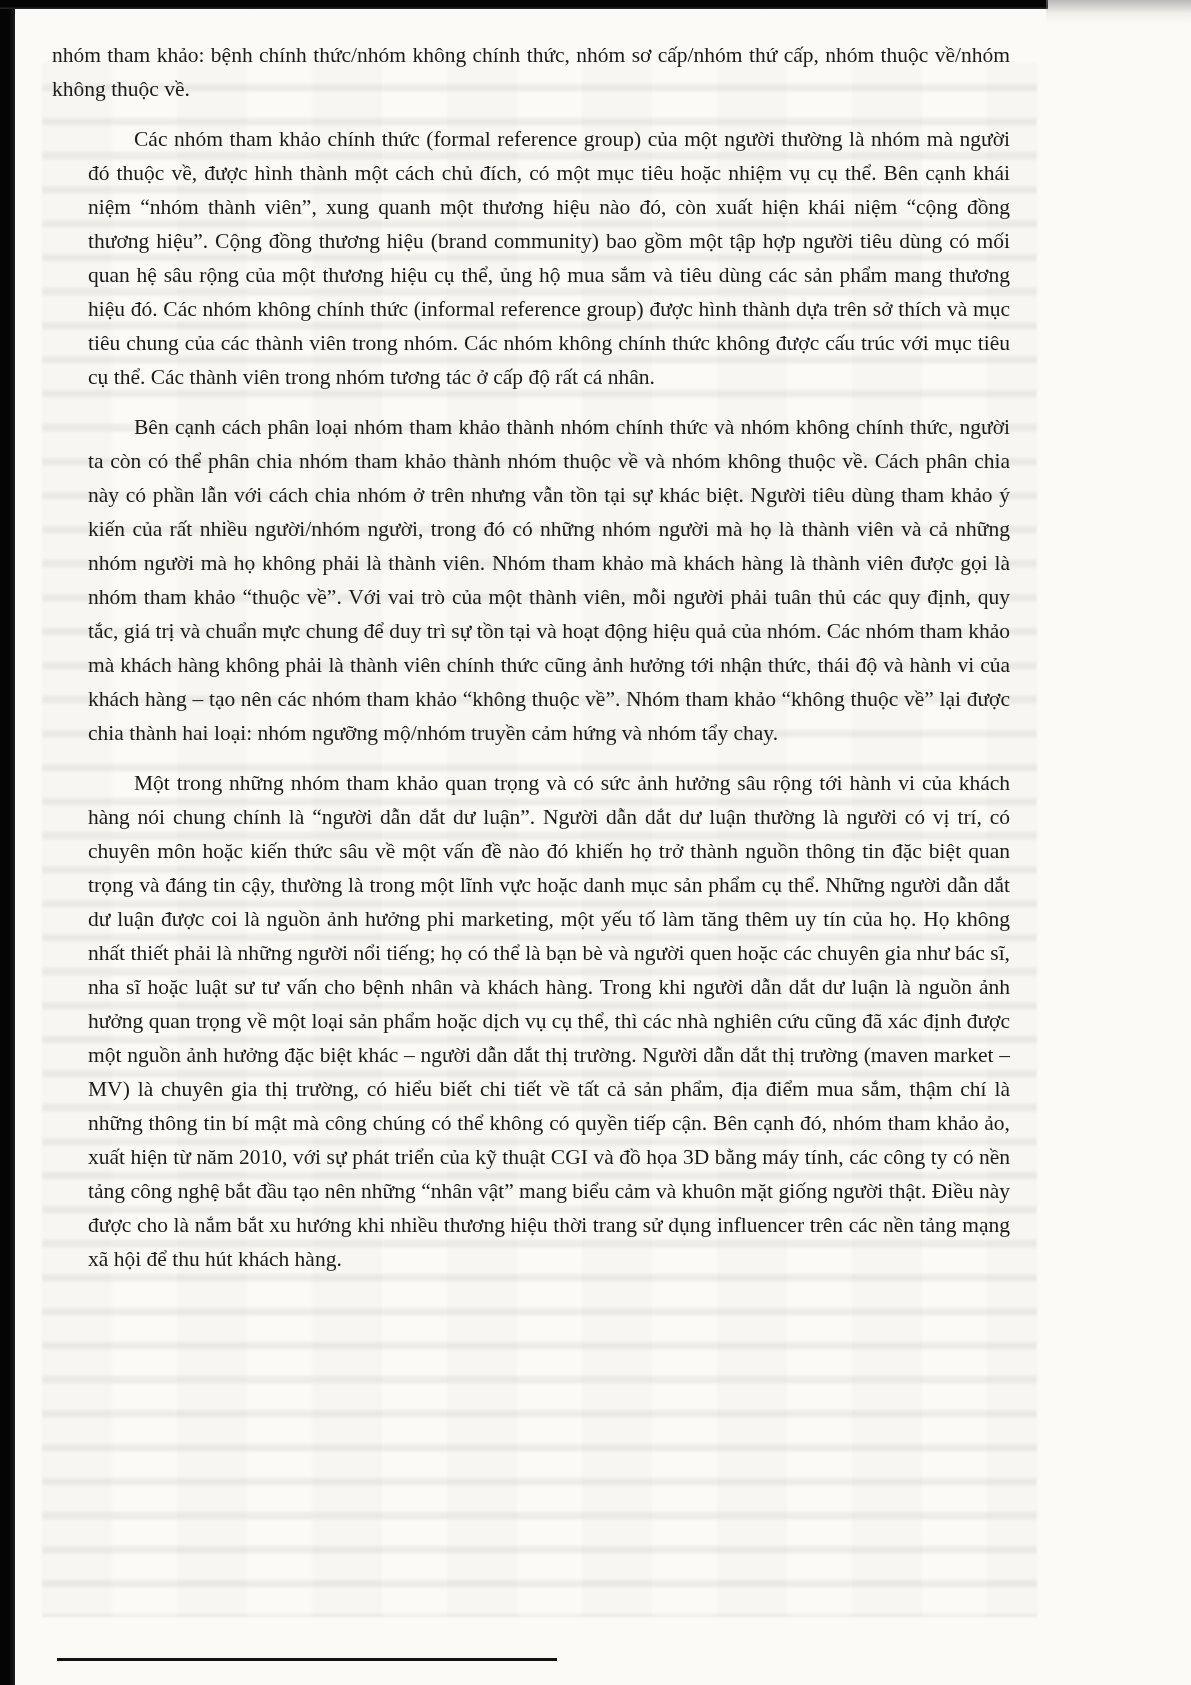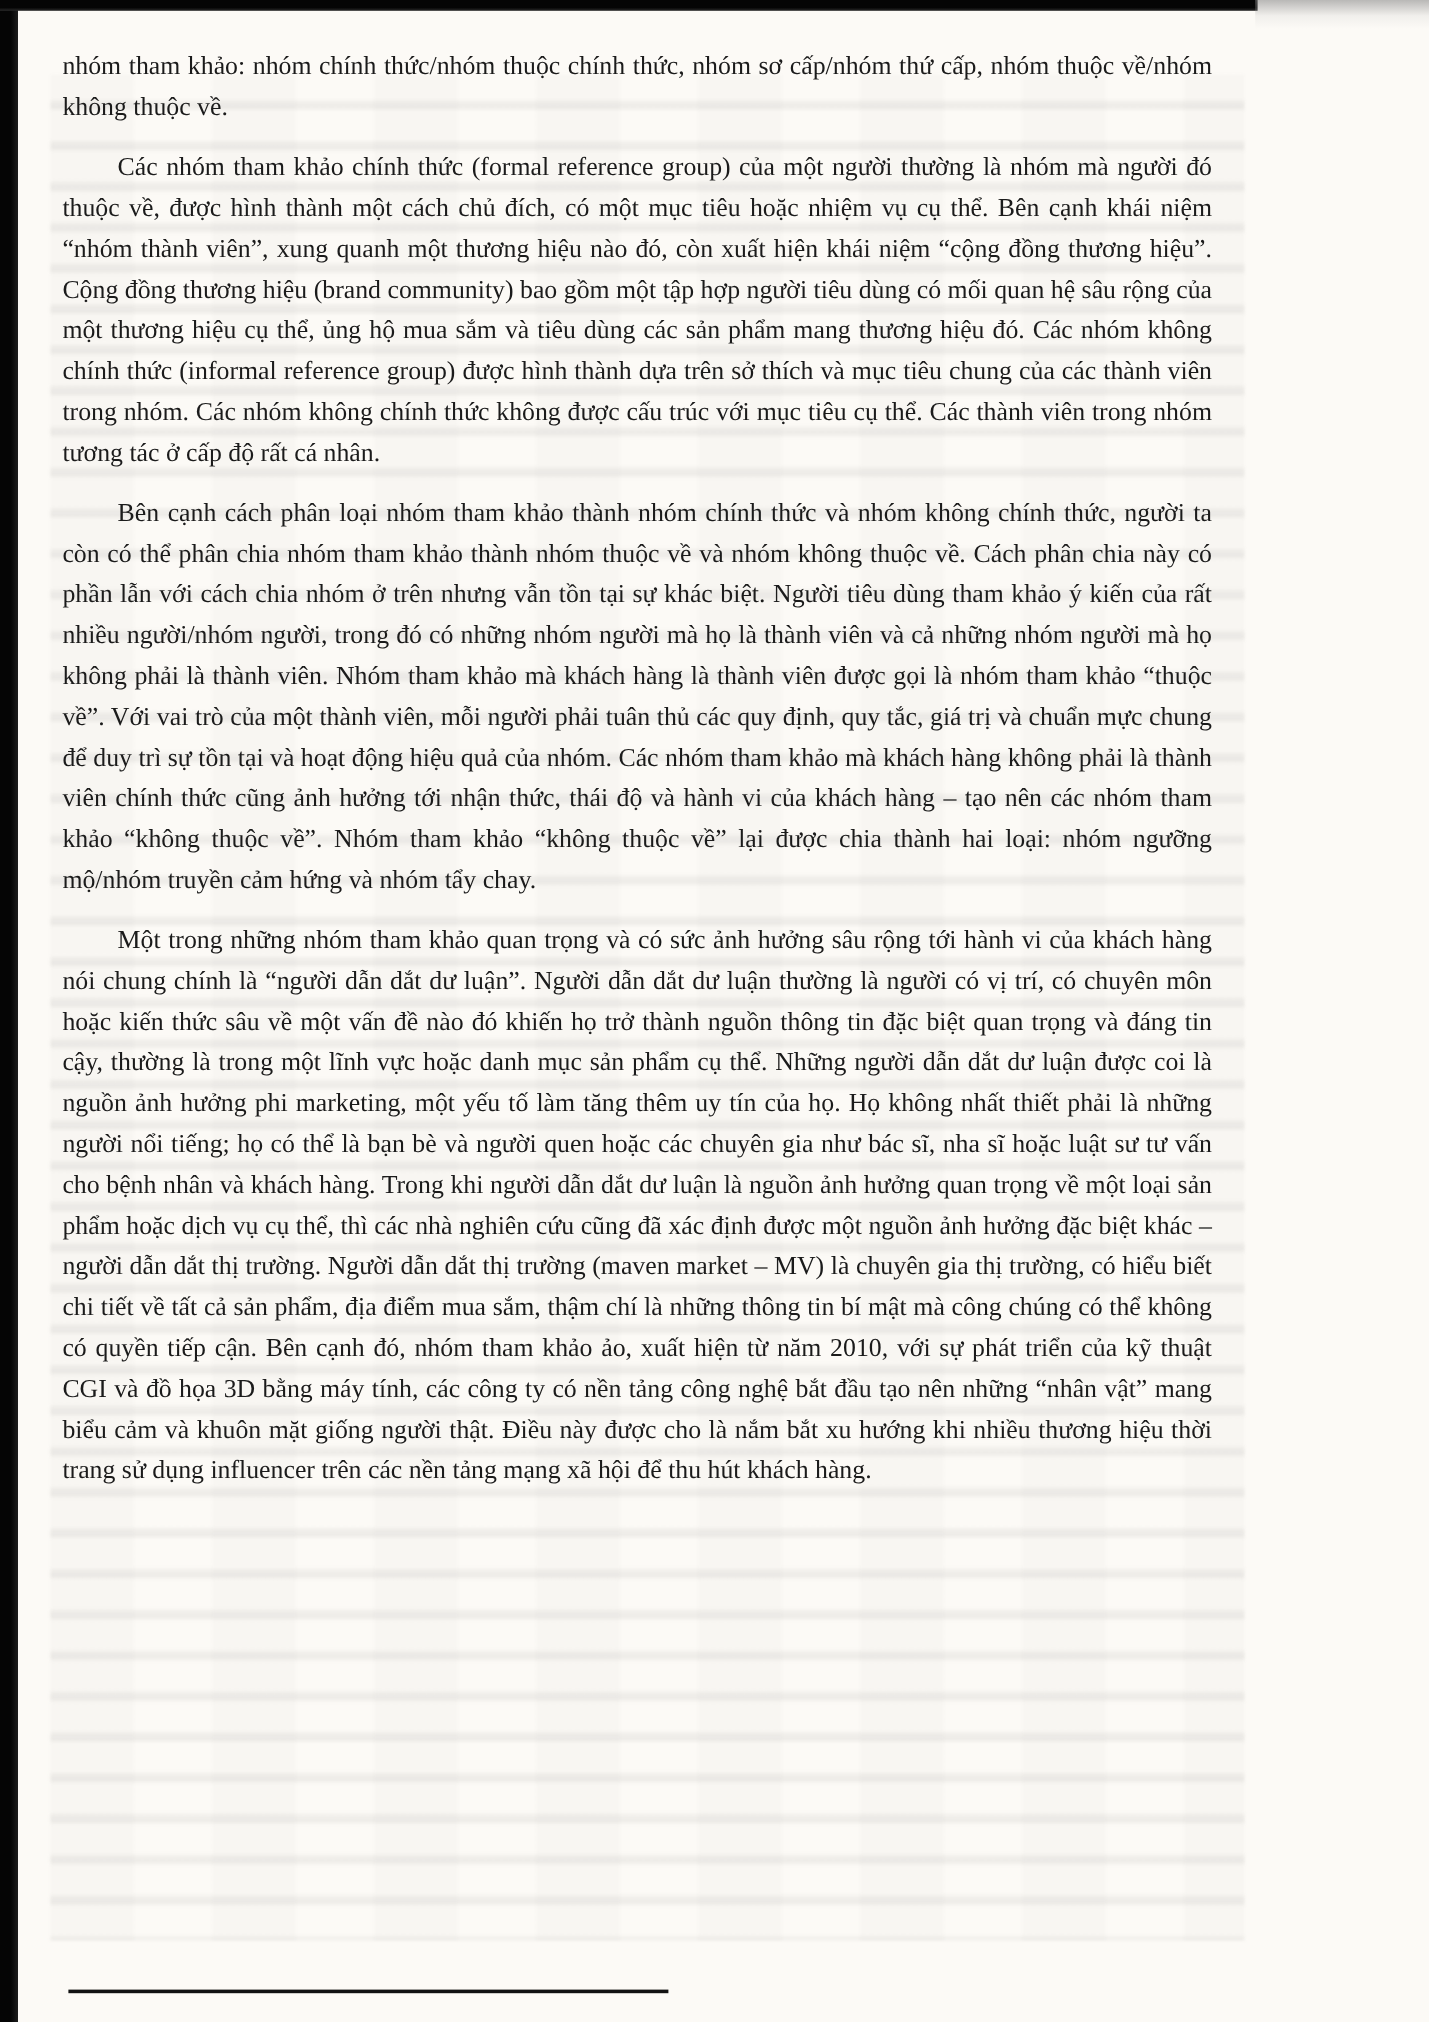--- a/index.html
+++ b/index.html
@@ -61,41 +61,42 @@
     text-justify: inter-word;
   }
   .content p {
     margin: 0;
   }
   .content p.indent {
     text-indent: 46px;
   }
   .content p + p {
     margin-top: 16px;
+    margin-left: 36px;
   }
   .footrule {
     position: absolute;
     left: 57px; top: 1658px;
     width: 500px; height: 3px;
     background: #121212;
   }
 </style>
 </head>
 <body>
 
 <div class="page">
 
   <div class="scan-left"></div>
   <div class="scan-top"></div>
   <div class="scan-topright"></div>
 
   <div class="bleed"></div>
 
   <div class="content">
-    <p>nhóm tham khảo: nhóm chính thức/nhóm thuộc chính thức, nhóm sơ cấp/nhóm thứ cấp, nhóm thuộc về/nhóm không thuộc về.</p>
+    <p>nhóm tham khảo: bệnh chính thức/nhóm không chính thức, nhóm sơ cấp/nhóm thứ cấp, nhóm thuộc về/nhóm không thuộc về.</p>
     <p class="indent">Các nhóm tham khảo chính thức (formal reference group) của một người thường là nhóm mà người đó thuộc về, được hình thành một cách chủ đích, có một mục tiêu hoặc nhiệm vụ cụ thể. Bên cạnh khái niệm “nhóm thành viên”, xung quanh một thương hiệu nào đó, còn xuất hiện khái niệm “cộng đồng thương hiệu”. Cộng đồng thương hiệu (brand community) bao gồm một tập hợp người tiêu dùng có mối quan hệ sâu rộng của một thương hiệu cụ thể, ủng hộ mua sắm và tiêu dùng các sản phẩm mang thương hiệu đó. Các nhóm không chính thức (informal reference group) được hình thành dựa trên sở thích và mục tiêu chung của các thành viên trong nhóm. Các nhóm không chính thức không được cấu trúc với mục tiêu cụ thể. Các thành viên trong nhóm tương tác ở cấp độ rất cá nhân.</p>
     <p class="indent">Bên cạnh cách phân loại nhóm tham khảo thành nhóm chính thức và nhóm không chính thức, người ta còn có thể phân chia nhóm tham khảo thành nhóm thuộc về và nhóm không thuộc về. Cách phân chia này có phần lẫn với cách chia nhóm ở trên nhưng vẫn tồn tại sự khác biệt. Người tiêu dùng tham khảo ý kiến của rất nhiều người/nhóm người, trong đó có những nhóm người mà họ là thành viên và cả những nhóm người mà họ không phải là thành viên. Nhóm tham khảo mà khách hàng là thành viên được gọi là nhóm tham khảo “thuộc về”. Với vai trò của một thành viên, mỗi người phải tuân thủ các quy định, quy tắc, giá trị và chuẩn mực chung để duy trì sự tồn tại và hoạt động hiệu quả của nhóm. Các nhóm tham khảo mà khách hàng không phải là thành viên chính thức cũng ảnh hưởng tới nhận thức, thái độ và hành vi của khách hàng – tạo nên các nhóm tham khảo “không thuộc về”. Nhóm tham khảo “không thuộc về” lại được chia thành hai loại: nhóm ngưỡng mộ/nhóm truyền cảm hứng và nhóm tẩy chay.</p>
     <p class="indent">Một trong những nhóm tham khảo quan trọng và có sức ảnh hưởng sâu rộng tới hành vi của khách hàng nói chung chính là “người dẫn dắt dư luận”. Người dẫn dắt dư luận thường là người có vị trí, có chuyên môn hoặc kiến thức sâu về một vấn đề nào đó khiến họ trở thành nguồn thông tin đặc biệt quan trọng và đáng tin cậy, thường là trong một lĩnh vực hoặc danh mục sản phẩm cụ thể. Những người dẫn dắt dư luận được coi là nguồn ảnh hưởng phi marketing, một yếu tố làm tăng thêm uy tín của họ. Họ không nhất thiết phải là những người nổi tiếng; họ có thể là bạn bè và người quen hoặc các chuyên gia như bác sĩ, nha sĩ hoặc luật sư tư vấn cho bệnh nhân và khách hàng. Trong khi người dẫn dắt dư luận là nguồn ảnh hưởng quan trọng về một loại sản phẩm hoặc dịch vụ cụ thể, thì các nhà nghiên cứu cũng đã xác định được một nguồn ảnh hưởng đặc biệt khác – người dẫn dắt thị trường. Người dẫn dắt thị trường (maven market – MV) là chuyên gia thị trường, có hiểu biết chi tiết về tất cả sản phẩm, địa điểm mua sắm, thậm chí là những thông tin bí mật mà công chúng có thể không có quyền tiếp cận. Bên cạnh đó, nhóm tham khảo ảo, xuất hiện từ năm 2010, với sự phát triển của kỹ thuật CGI và đồ họa 3D bằng máy tính, các công ty có nền tảng công nghệ bắt đầu tạo nên những “nhân vật” mang biểu cảm và khuôn mặt giống người thật. Điều này được cho là nắm bắt xu hướng khi nhiều thương hiệu thời trang sử dụng influencer trên các nền tảng mạng xã hội để thu hút khách hàng.</p>
   </div>
 
   <div class="footrule"></div>
 
 </div>
 
 </body></html>

